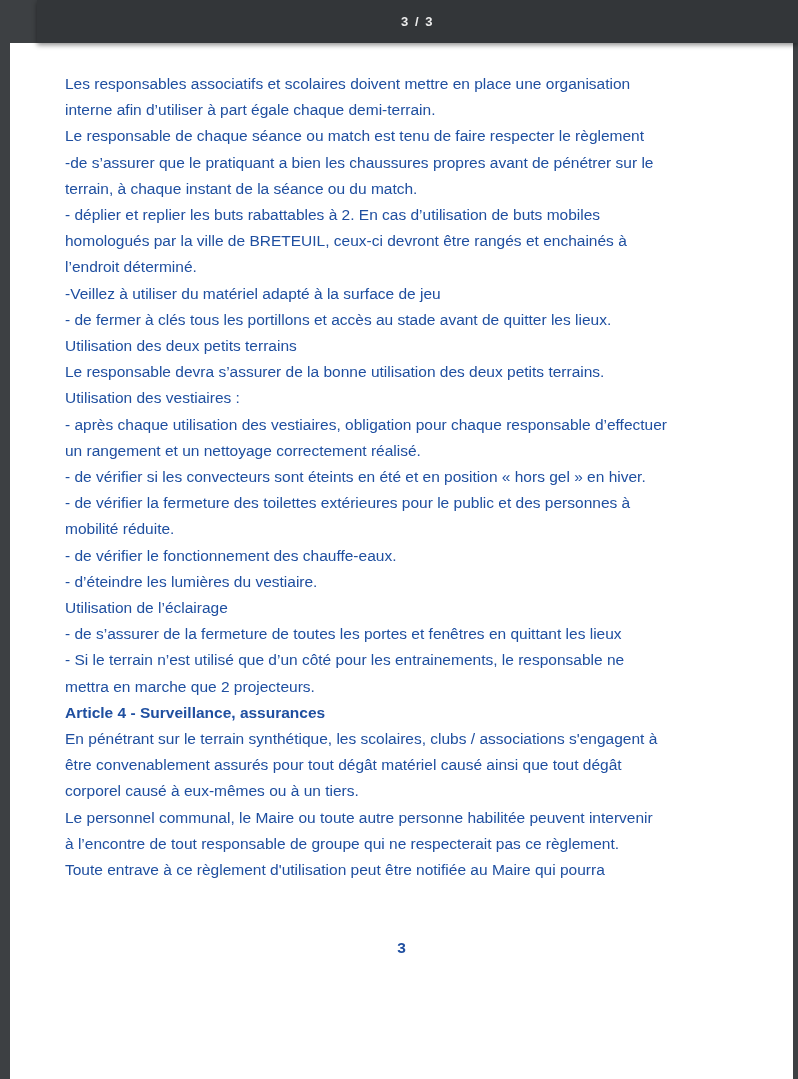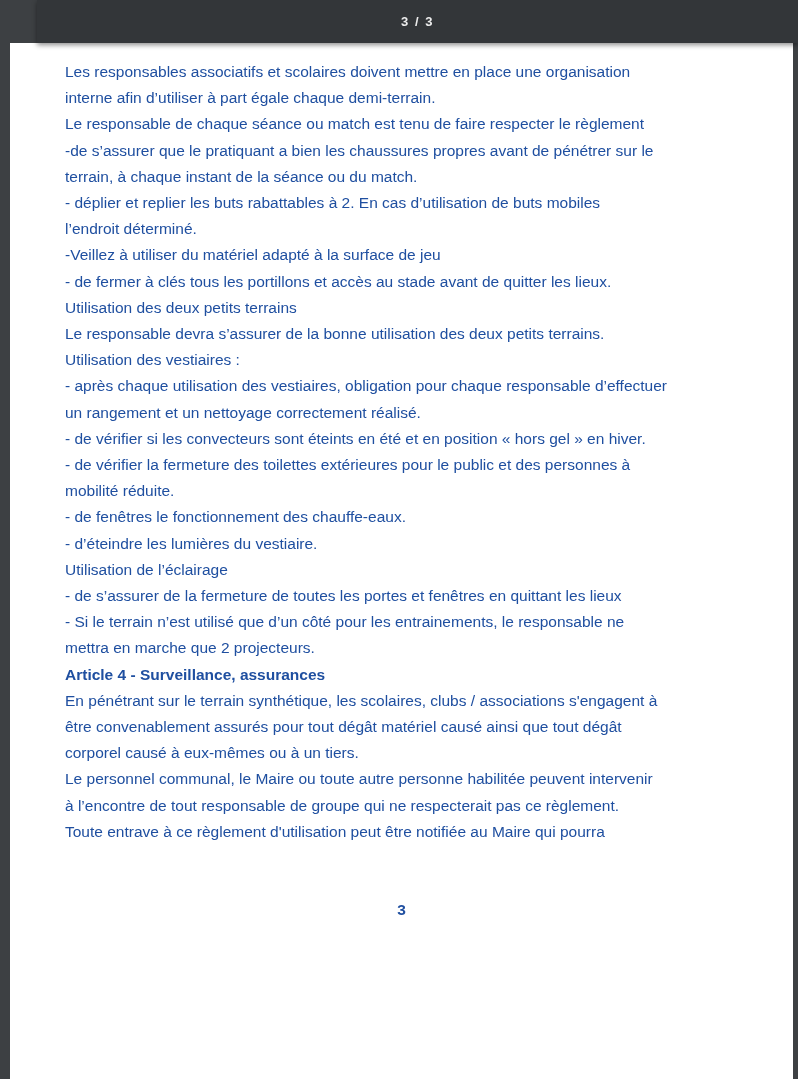--- a/index.html
+++ b/index.html
@@ -42,21 +42,21 @@
     position: relative;
     overflow: hidden;
   }
   .page {
     margin-left: 10px;
     width: 783px;
     height: 100%;
     background: var(--page_bg);
   }
   .page-text {
-    padding: 16px 40px 0 55px;
+    padding: 28px 40px 0 55px;
   }
   .line {
     font-size: 15.5px;
     line-height: 26.2px;
     color: var(--text_blue);
     white-space: nowrap;
   }
   .line.bold { font-weight: bold; }
   .page-number {
     margin-top: 56px;
@@ -75,32 +75,33 @@
   </header>
   <div class="canvas">
     <div class="page">
       <div class="page-text">
           <div class="line">Les responsables associatifs et scolaires doivent mettre en place une organisation</div>
           <div class="line">interne afin d’utiliser à part égale chaque demi-terrain.</div>
           <div class="line">Le responsable de chaque séance ou match est tenu de faire respecter le règlement</div>
           <div class="line">-de s’assurer que le pratiquant a bien les chaussures propres avant de pénétrer sur le</div>
           <div class="line">terrain, à chaque instant de la séance ou du match.</div>
           <div class="line">- déplier et replier les buts rabattables à 2. En cas d’utilisation de buts mobiles</div>
+          <div class="line">homologués par la ville de BRETEUIL, ceux-ci devront être rangés et enchainés à</div>
           <div class="line">l’endroit déterminé.</div>
           <div class="line">-Veillez à utiliser du matériel adapté à la surface de jeu</div>
           <div class="line">- de fermer à clés tous les portillons et accès au stade avant de quitter les lieux.</div>
           <div class="line">Utilisation des deux petits terrains</div>
           <div class="line">Le responsable devra s’assurer de la bonne utilisation des deux petits terrains.</div>
           <div class="line">Utilisation des vestiaires :</div>
           <div class="line">- après chaque utilisation des vestiaires, obligation pour chaque responsable d’effectuer</div>
           <div class="line">un rangement et un nettoyage correctement réalisé.</div>
           <div class="line">- de vérifier si les convecteurs sont éteints en été et en position « hors gel » en hiver.</div>
           <div class="line">- de vérifier la fermeture des toilettes extérieures pour le public et des personnes à</div>
           <div class="line">mobilité réduite.</div>
-          <div class="line">- de fenêtres le fonctionnement des chauffe-eaux.</div>
+          <div class="line">- de vérifier le fonctionnement des chauffe-eaux.</div>
           <div class="line">- d’éteindre les lumières du vestiaire.</div>
           <div class="line">Utilisation de l’éclairage</div>
           <div class="line">- de s’assurer de la fermeture de toutes les portes et fenêtres en quittant les lieux</div>
           <div class="line">- Si le terrain n’est utilisé que d’un côté pour les entrainements, le responsable ne</div>
           <div class="line">mettra en marche que 2 projecteurs.</div>
           <div class="line bold">Article 4 - Surveillance, assurances</div>
           <div class="line">En pénétrant sur le terrain synthétique, les scolaires, clubs / associations s'engagent à</div>
           <div class="line">être convenablement assurés pour tout dégât matériel causé ainsi que tout dégât</div>
           <div class="line">corporel causé à eux-mêmes ou à un tiers.</div>
           <div class="line">Le personnel communal, le Maire ou toute autre personne habilitée peuvent intervenir</div>

